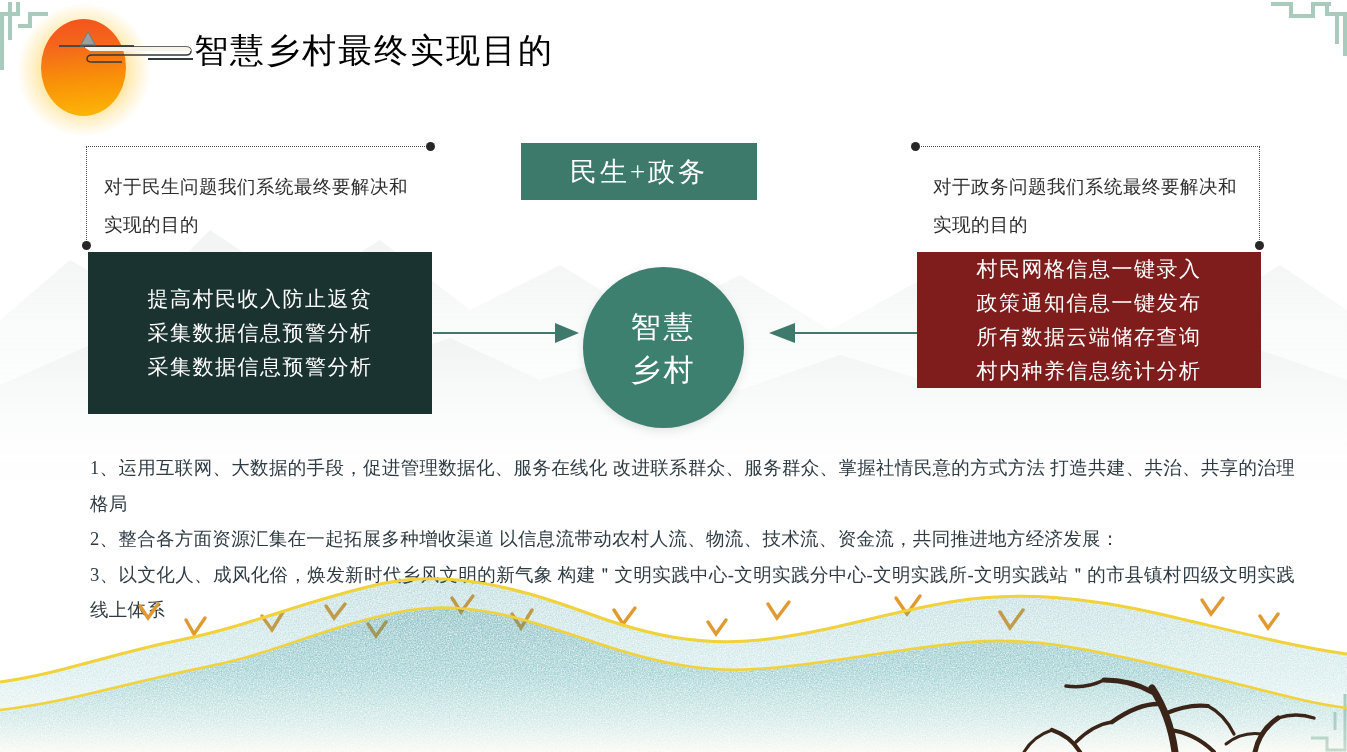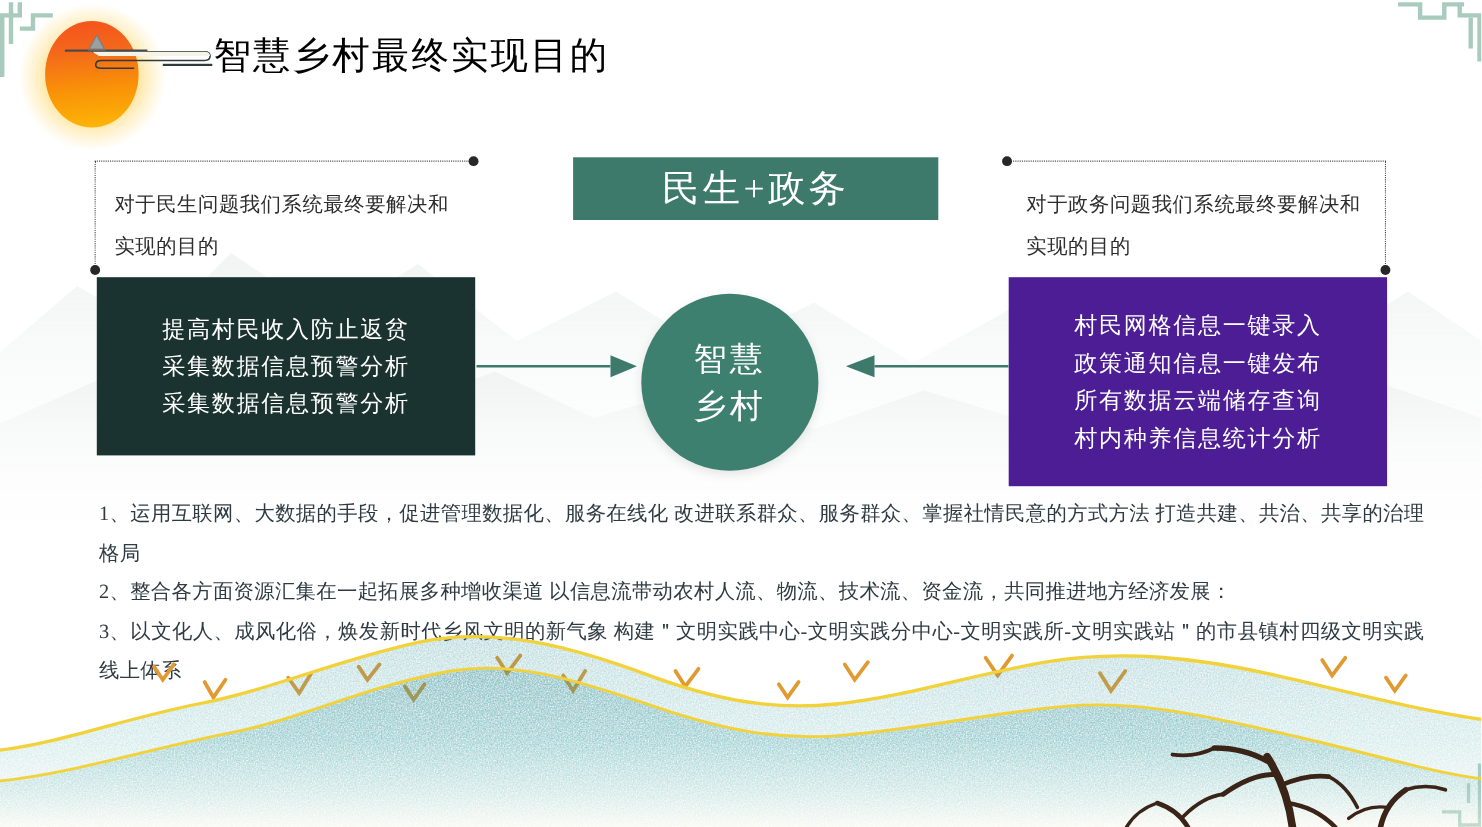--- a/index.html
+++ b/index.html
@@ -55,24 +55,24 @@
   }
   .title-text {
     position: absolute; left: 194px; top: 28px;
     font-size: 34px; letter-spacing: 2px; color: #000000;
     font-family: "Liberation Serif", "DejaVu Serif", serif;
     white-space: nowrap;
   }
 
   
   .center-head {
-    position: absolute; left: 521px; top: 143px; width: 332px; height: 57px;
+    position: absolute; left: 521px; top: 143px; width: 236px; height: 57px;
     background: #3e7a6b; color: #ffffff;
     display: flex; align-items: center; justify-content: center;
-    font-size: 34px; letter-spacing: 3px;
+    font-size: 27px; letter-spacing: 3px;
   }
 
   
   .dotted-box { position: absolute; }
   .dotted-box .frame {
     position: absolute; inset: 0;
     border-top: 1px dotted #4b4b4b;
     border-bottom: none;
   }
   .dotted-box .edge-v {
@@ -95,21 +95,21 @@
   
   .panel {
     position: absolute; padding: 16px 0 16px 0;
     display: flex; flex-direction: column; justify-content: center;
   }
   .panel .line {
     font-size: 21px; line-height: 34px; letter-spacing: 1.5px;
     color: #ffffff; text-align: center;
   }
   .panel-left  { left: 88px;  top: 252px; width: 344px; height: 162px; background: #1b3330; }
-  .panel-right { left: 917px; top: 252px; width: 344px; height: 190px; background: #4c1d95; }
+  .panel-right { left: 917px; top: 252px; width: 344px; height: 136px; background: #7f1d1d; }
 
   
   .circle {
     position: absolute; left: 583px; top: 267px; width: 161px; height: 161px;
     border-radius: 50%; background: #3d8070;
     display: flex; flex-direction: column; align-items: center; justify-content: center;
     color: #ffffff; font-size: 30px; line-height: 43px; letter-spacing: 3px;
     box-shadow: 0 3px 10px rgba(0,0,0,.10);
   }
 

